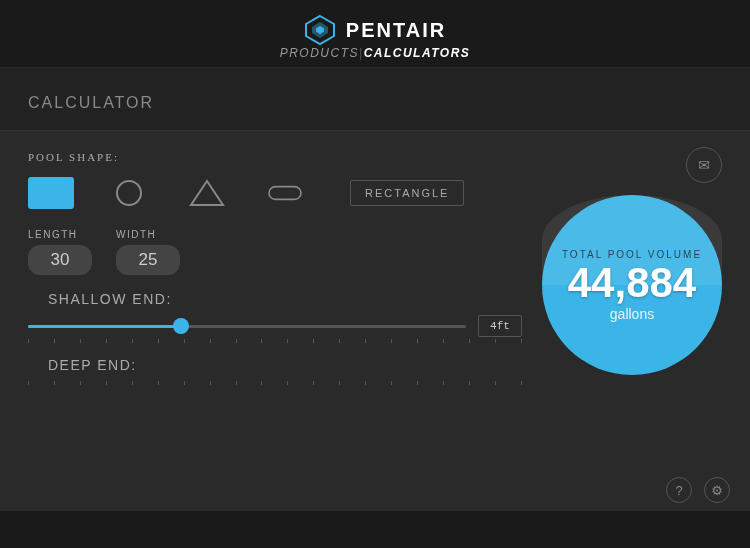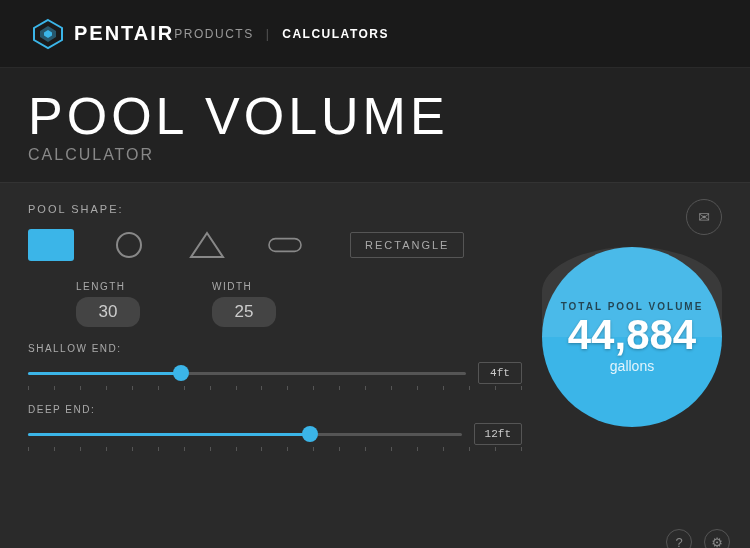--- a/index.html
+++ b/index.html
@@ -14,43 +14,44 @@
 
     
     .header {
       background: #1a1a1a;
       display: flex;
       align-items: center;
       justify-content: flex-start;
       padding: 14px 32px;
       border-bottom: 1px solid #2a2a2a;
       height: 68px;
+      flex-direction: column;
     }
     .logo-area {
       display: flex;
       align-items: center;
       gap: 10px;
     }
     .logo-icon {
       width: 32px;
       height: 32px;
     }
     .logo-text {
       font-size: 20px;
       font-weight: bold;
       letter-spacing: 2px;
       color: #fff;
     }
     .nav-links {
       display: flex;
       align-items: center;
-      gap: 12px;
       font-size: 12px;
       letter-spacing: 1.5px;
       color: #aaa;
+      font-style: italic;
     }
     .nav-links .separator {
       color: #555;
     }
     .nav-links .active-link {
       color: #fff;
       font-weight: bold;
     }
 
     
@@ -92,20 +93,21 @@
       flex: 1;
     }
 
     
     .section-label {
       font-size: 11px;
       letter-spacing: 2px;
       color: #aaa;
       margin-bottom: 12px;
       text-transform: uppercase;
+      font-family: Liberation Serif, serif;
     }
 
     .shape-row {
       display: flex;
       align-items: center;
       gap: 32px;
       margin-bottom: 18px;
     }
 
     .shape-btn {
@@ -139,21 +141,20 @@
     
     .dimensions-row {
       display: flex;
       gap: 24px;
       margin-bottom: 16px;
     }
     .dimension-group {
       display: flex;
       flex-direction: column;
       gap: 5px;
-      margin-left: 48px;
     }
     .dim-label {
       font-size: 10px;
       letter-spacing: 1.5px;
       color: #aaa;
       text-transform: uppercase;
     }
     .dim-input {
       background: #444;
       border: none;
@@ -164,25 +165,26 @@
       width: 64px;
       text-align: center;
       outline: none;
     }
 
     
     .slider-section {
       margin-bottom: 14px;
     }
     .slider-label {
-      font-size: 10px;
+      font-size: 14px;
       letter-spacing: 1.5px;
       color: #aaa;
       margin-bottom: 8px;
       text-transform: uppercase;
+      margin-left: 20px;
     }
     .slider-row {
       display: flex;
       align-items: center;
       gap: 12px;
     }
     .slider-wrapper {
       flex: 1;
       position: relative;
       height: 20px;
@@ -293,21 +295,21 @@
       height: 50%;
       background: rgba(255,255,255,0.08);
       border-radius: 50% 50% 0 0;
       pointer-events: none;
     }
     .volume-label {
       font-size: 10px;
       letter-spacing: 2px;
       color: rgba(0,0,0,0.7);
       text-transform: uppercase;
-      font-weight: bold;
+      font-weight: normal;
       margin-bottom: 2px;
     }
     .volume-number {
       font-size: 42px;
       font-weight: bold;
       color: #fff;
       line-height: 1;
       text-shadow: 0 1px 3px rgba(0,0,0,0.3);
     }
     .volume-unit {
@@ -357,21 +359,20 @@
     <span class="logo-text">PENTAIR</span>
   </div>
   <div class="nav-links">
     <span style="cursor:pointer;color:#999;font-size:12px;letter-spacing:1.5px;">PRODUCTS</span>
     <span class="separator">|</span>
     <span class="active-link" style="cursor:pointer;font-size:12px;letter-spacing:1.5px;">CALCULATORS</span>
   </div>
 </div>
 
 <div class="title-section">
-  <div class="page-title">POOL VOLUME</div>
   <div class="page-subtitle">CALCULATOR</div>
 </div>
 
 <div class="main-content">
   <div class="content-layout">
 
     <div class="left-panel">
 
       <div class="section-label">POOL SHAPE:</div>
       <div class="shape-row">
@@ -442,29 +443,20 @@
             <div class="tick"></div>
             <div class="tick"></div>
             <div class="tick"></div>
             <div class="tick"></div>
             <div class="tick"></div>
         </div>
       </div>
 
       <div class="slider-section">
         <div class="slider-label">DEEP END:</div>
-        <div class="slider-row">
-          <div class="slider-wrapper">
-            <div class="slider-track">
-              <div class="slider-fill-deep"></div>
-              <div class="slider-thumb slider-thumb-deep"></div>
-            </div>
-          </div>
-          <div class="slider-value">12ft</div>
-        </div>
         <div class="slider-ticks">
           <div class="tick"></div>
             <div class="tick"></div>
             <div class="tick"></div>
             <div class="tick"></div>
             <div class="tick"></div>
             <div class="tick"></div>
             <div class="tick"></div>
             <div class="tick"></div>
             <div class="tick"></div>

